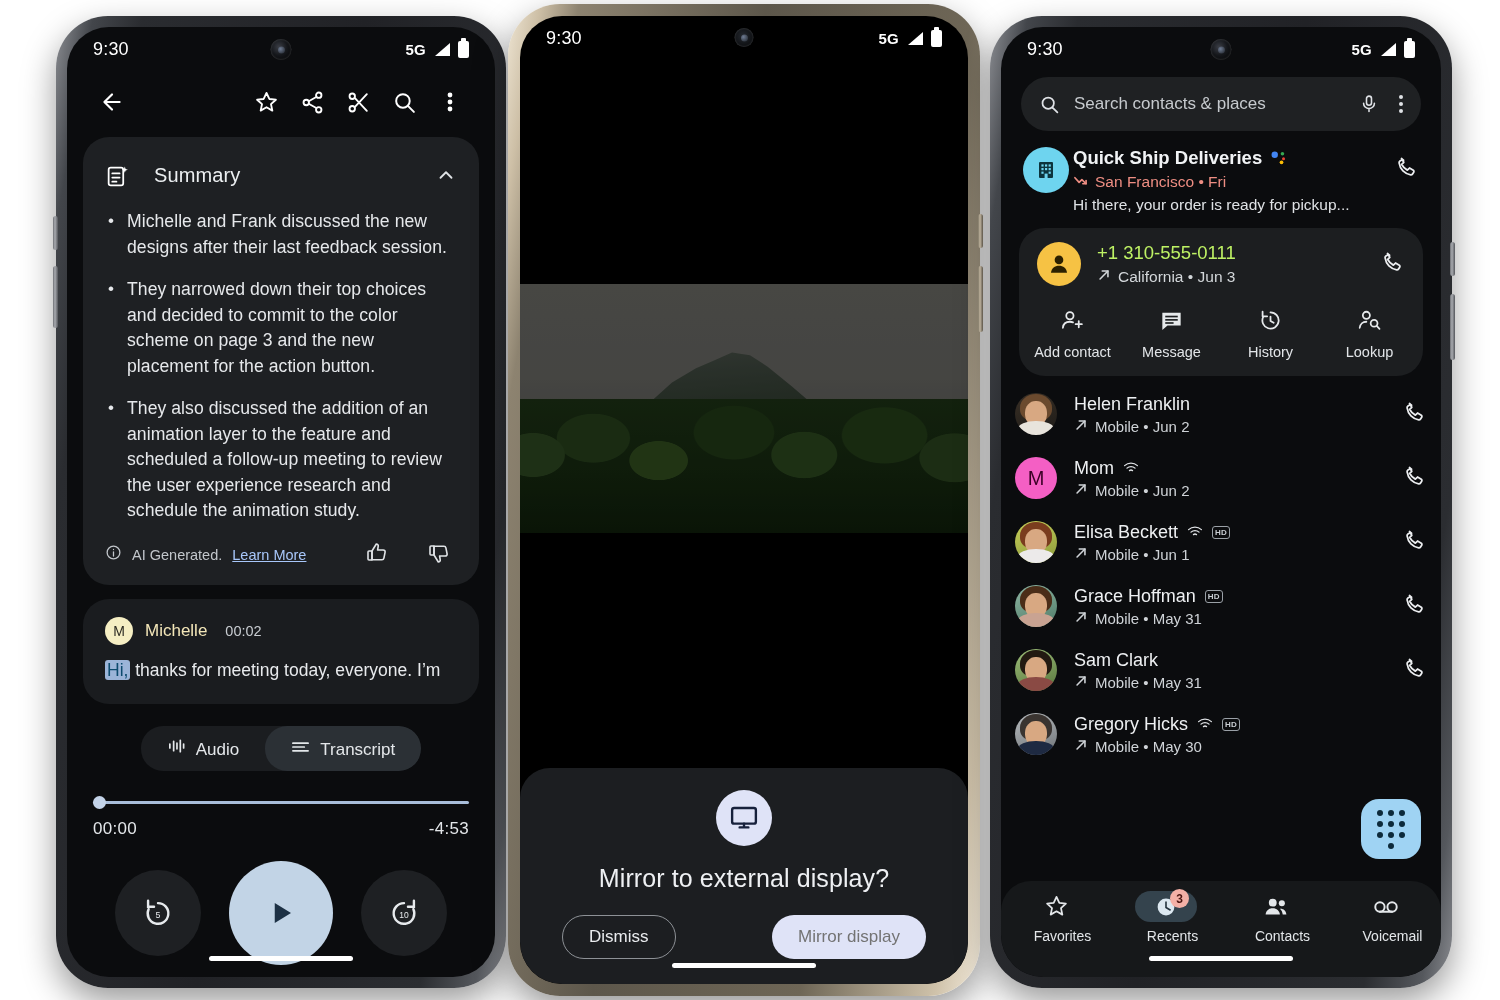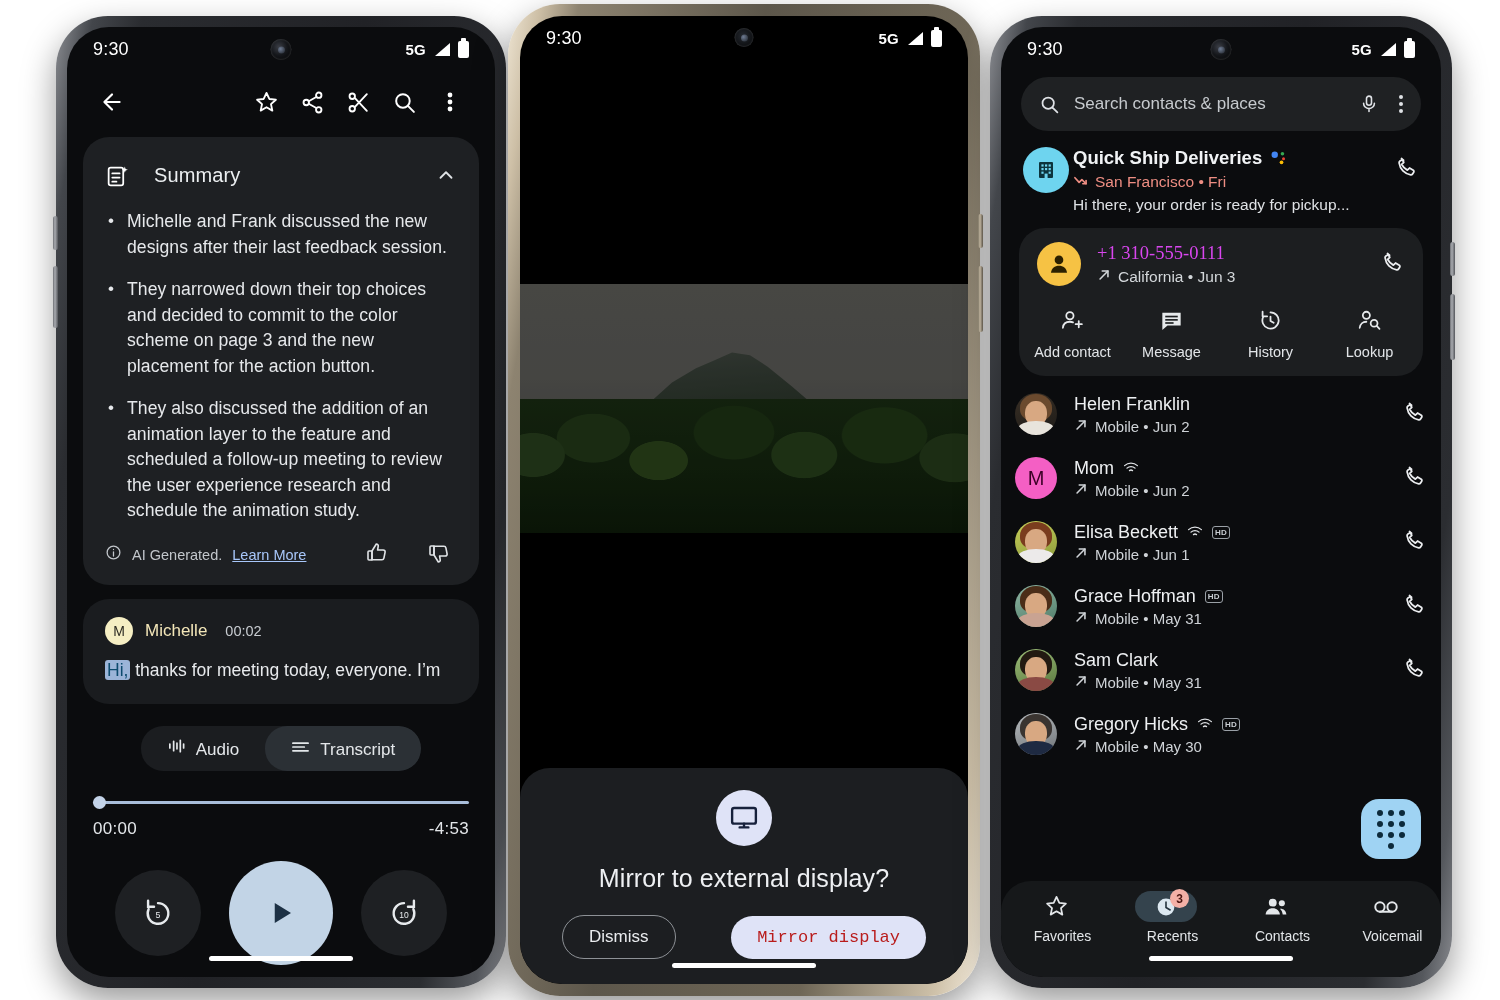--- a/index.html
+++ b/index.html
@@ -163,22 +163,22 @@
     position:absolute; left:0; right:0; bottom:0; height:216px;
     background:#1c1e21; border-radius:30px 30px 42px 42px; padding: 22px 26px 0 26px;
     display:flex; flex-direction:column; align-items:center;
   }
   .sheet .dicon { width:56px; height:56px; border-radius:50%; background:#dfe3f7;
     display:flex; align-items:center; justify-content:center; }
   .sheet .dtitle { margin-top:18px; font-size:25px; color:#eef0f3; font-weight:400; letter-spacing:.1px; }
   .sheet .drow { margin-top:22px; width:100%; display:flex; justify-content:space-between; align-items:center; padding: 0 16px; }
   .btn-out { border:1px solid #8d9196; color:#e9ebee; background:transparent;
     border-radius:22px; padding: 11px 26px; font-size:17px; font-family:inherit; }
-  .btn-fill { background:#dfe3f7; color:#b91c1c; border:none; border-radius:22px;
-    padding: 12px 26px; font-size:17px; font-family:Liberation Mono, monospace; font-weight:500; }
+  .btn-fill { background:#dfe3f7; color:#737373; border:none; border-radius:22px;
+    padding: 12px 26px; font-size:17px; font-family:Liberation Sans, sans-serif; font-weight:500; }
 
   
   .p3 { position:relative; height:100%; color:#e8eaed; }
   .searchbar { margin: 6px 20px 0 20px; height:54px; background:#1f2123; border-radius:28px;
     display:flex; align-items:center; padding: 0 18px; gap:14px; }
   .searchbar .ph { font-size:17px; color:#c6cace; flex:1; }
   .searchbar .ic { display:flex; align-items:center; }
   .searchbar .dots { display:flex; flex-direction:column; gap:3px; align-items:center; padding-left:6px; }
   .searchbar .dots i { width:4px; height:4px; border-radius:50%; background:#dfe2e6; display:block; }
 
@@ -186,21 +186,21 @@
   .biz .thumb { width:46px; height:46px; border-radius:50%; background:#6ed4ef; display:flex; align-items:center; justify-content:center; flex:0 0 auto; }
   .biz .nm { font-size:18.5px; font-weight:700; color:#f1f3f5; display:flex; align-items:center; gap:8px; }
   .biz .sub { margin-top:4px; font-size:15.5px; color:#ef8e83; display:flex; align-items:flex-end; gap:7px; }
   .biz .msg { margin-top:5px; font-size:15.5px; color:#dfe2e5; }
   .biz .call { margin-left:auto; padding-top:8px; }
   .gdot { display:inline-flex; gap:1px; align-items:flex-start; }
 
   .numcard { margin: 4px 18px 0 18px; background:#1c1e20; border-radius:26px 26px 0 0; padding: 14px 18px 14px 18px;
      display:flex; align-items:center; gap:16px; }
   .numcard .av { width:44px; height:44px; border-radius:50%; background:#f6c244; display:flex; align-items:center; justify-content:center; flex:0 0 auto;}
-  .numcard .num { font-size:18.5px; color:#d946ef;font-family:Liberation Serif, serif; }
+  .numcard .num { font-size:18.5px; color:#bef264; }
   .numcard .sub { margin-top:4px; font-size:15.5px; color:#d3d7da; display:flex; align-items:center; gap:7px; }
   .numcard .call { margin-left:auto; }
 
   .actions { margin: 0 18px 0 18px; background:#1c1e20; border-radius:0 0 26px 26px;
      display:flex; padding: 8px 4px 16px 4px; }
   .act { flex:1; display:flex; flex-direction:column; align-items:center; gap:7px; }
   .act .lbl { font-size:14.5px; color:#e2e5e8; }
 
   .rows { margin-top:6px; }
   .crow { display:flex; align-items:center; gap:17px; padding: 11px 14px; }

